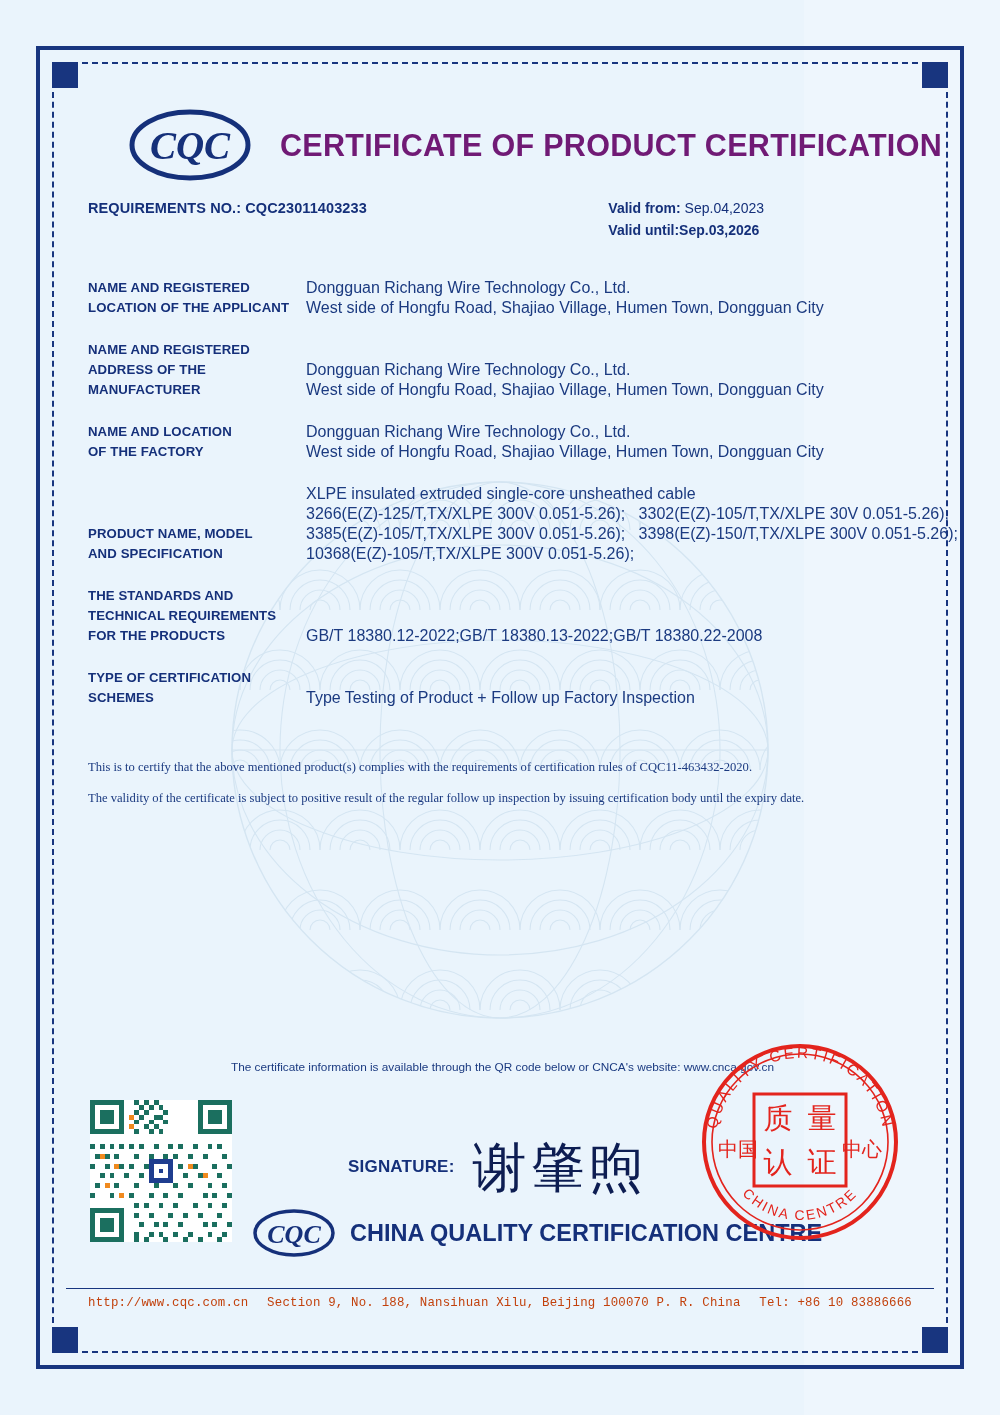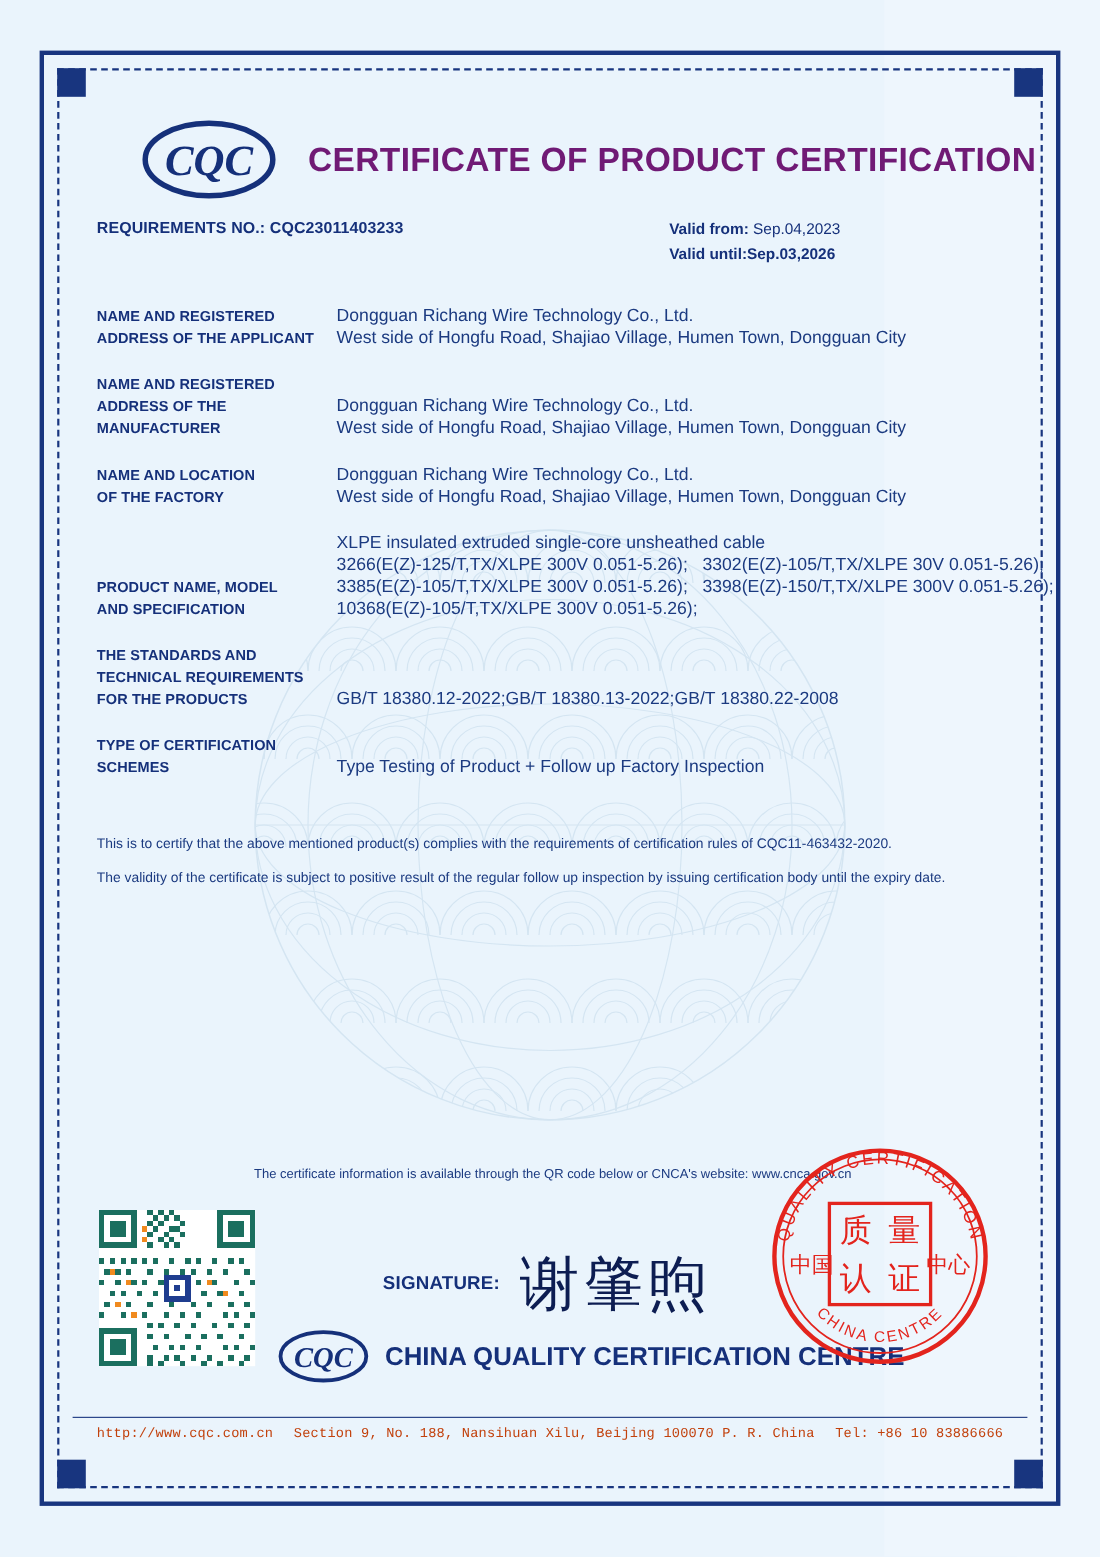--- a/index.html
+++ b/index.html
@@ -127,20 +127,21 @@
     color: #1b3a80;
     line-height: 20px;
   }
   .field-value .ln { display: block; white-space: pre; }
 
   
   .statements {
     position: absolute;
     left: 88px; top: 758px;
     width: 824px;
+    font-family: Liberation Serif, serif;
   }
   .statements p {
     margin: 0 0 12px 0;
     font-size: 12.6px;
     color: #1b3a80;
     line-height: 19px;
   }
 
   
   .qr-note {
@@ -343,21 +344,21 @@
       </div>
       <div>Valid until:Sep.03,2026</div>
     </div>
   </div>
 
   <div class="fields">
 
     <div class="field">
       <div class="field-label">
         <div>NAME AND REGISTERED</div>
-        <div>ADDRESS OF THE APPLICANT</div>
+        <div>LOCATION OF THE APPLICANT</div>
       </div>
       <div class="field-value">
         <span class="ln">Dongguan Richang Wire Technology Co., Ltd.</span>
         <span class="ln">West side of Hongfu Road, Shajiao Village, Humen Town, Dongguan City</span>
       </div>
     </div>
 
     <div class="field">
       <div class="field-label">
         <div>NAME AND REGISTERED</div>

